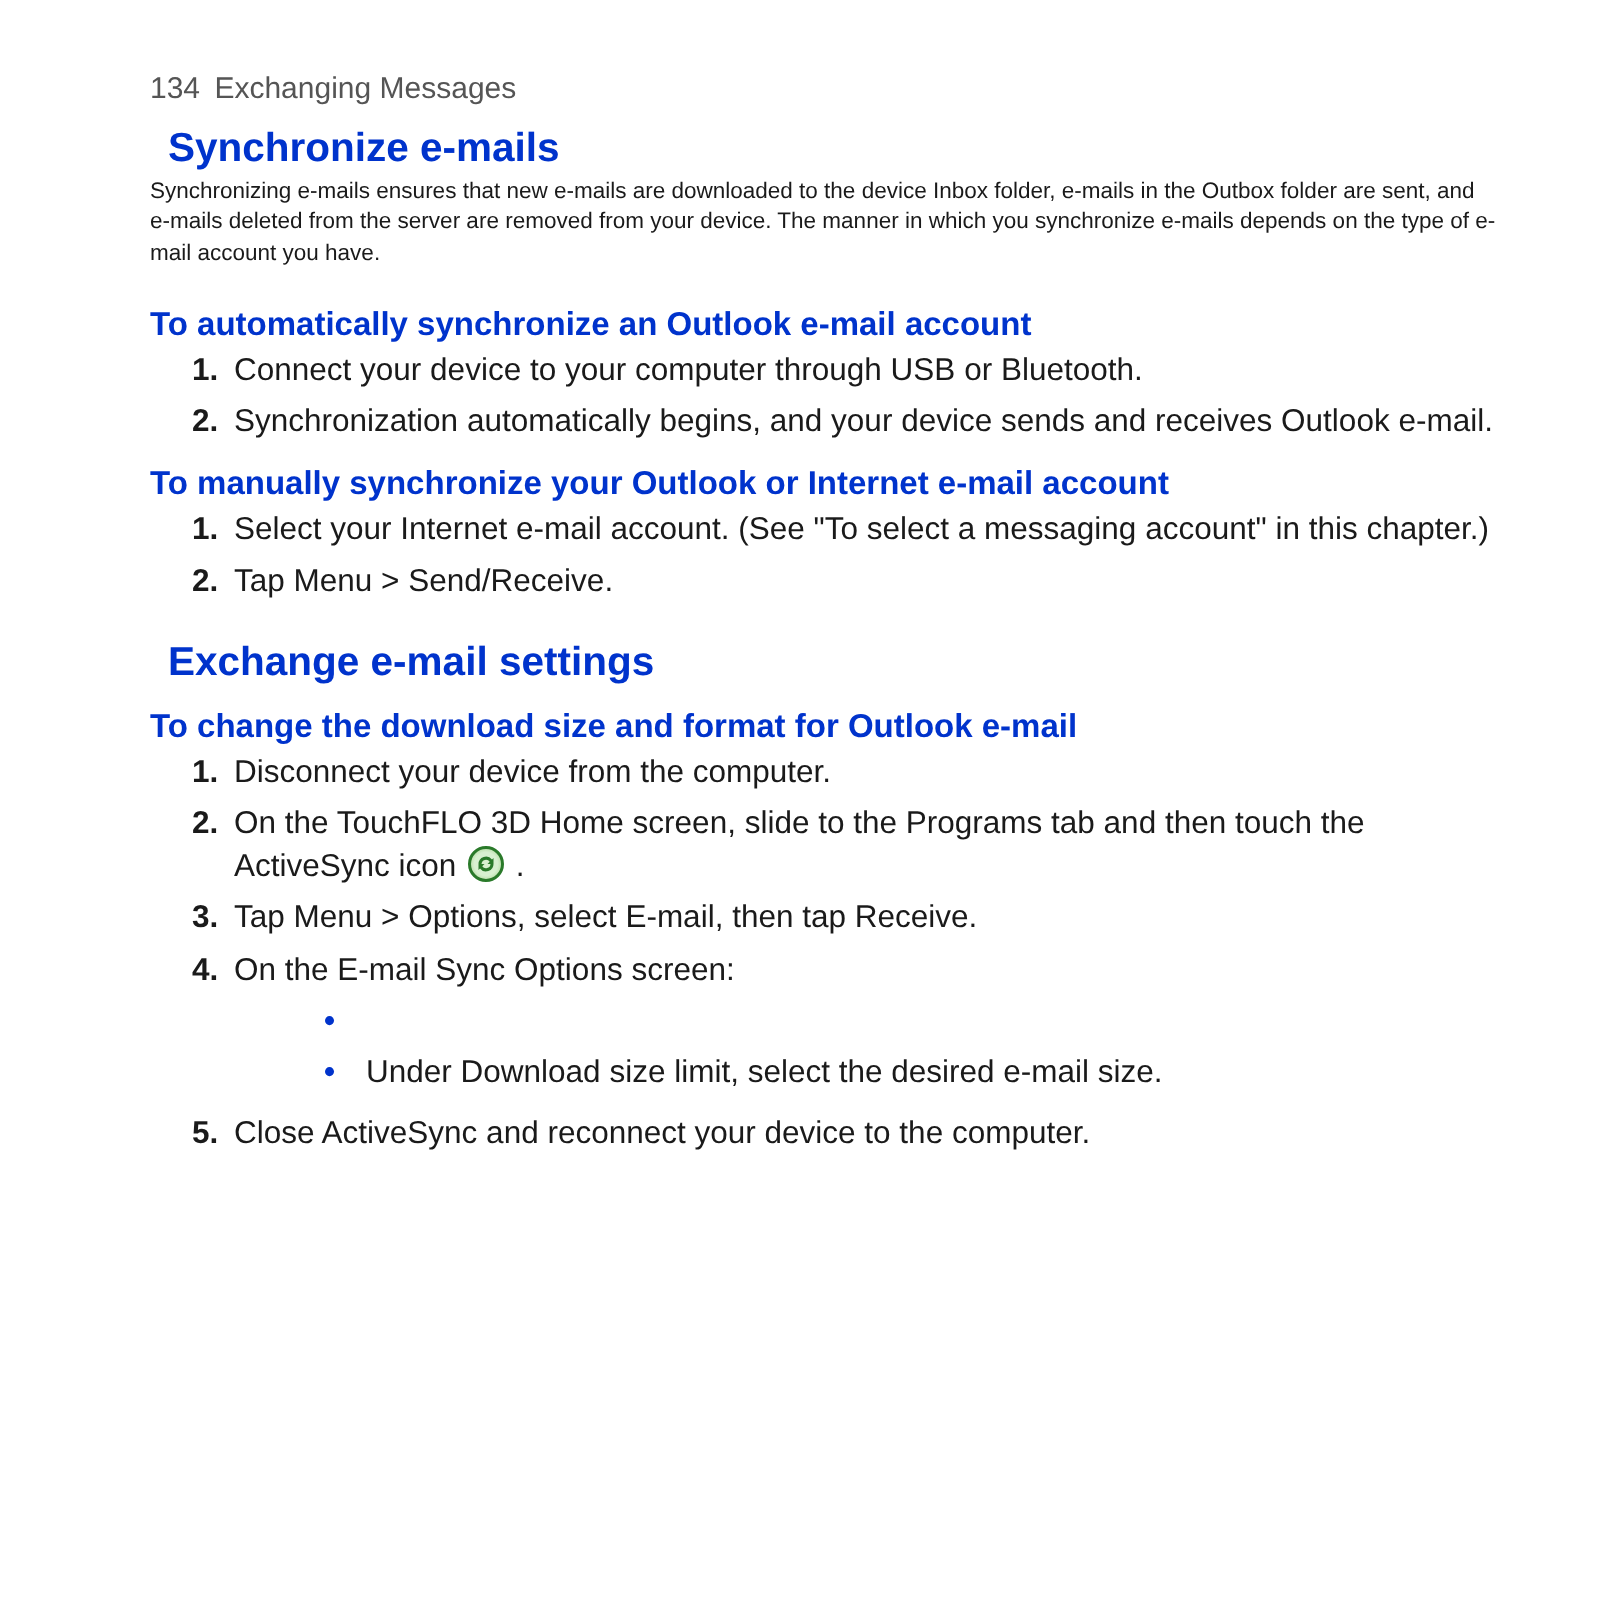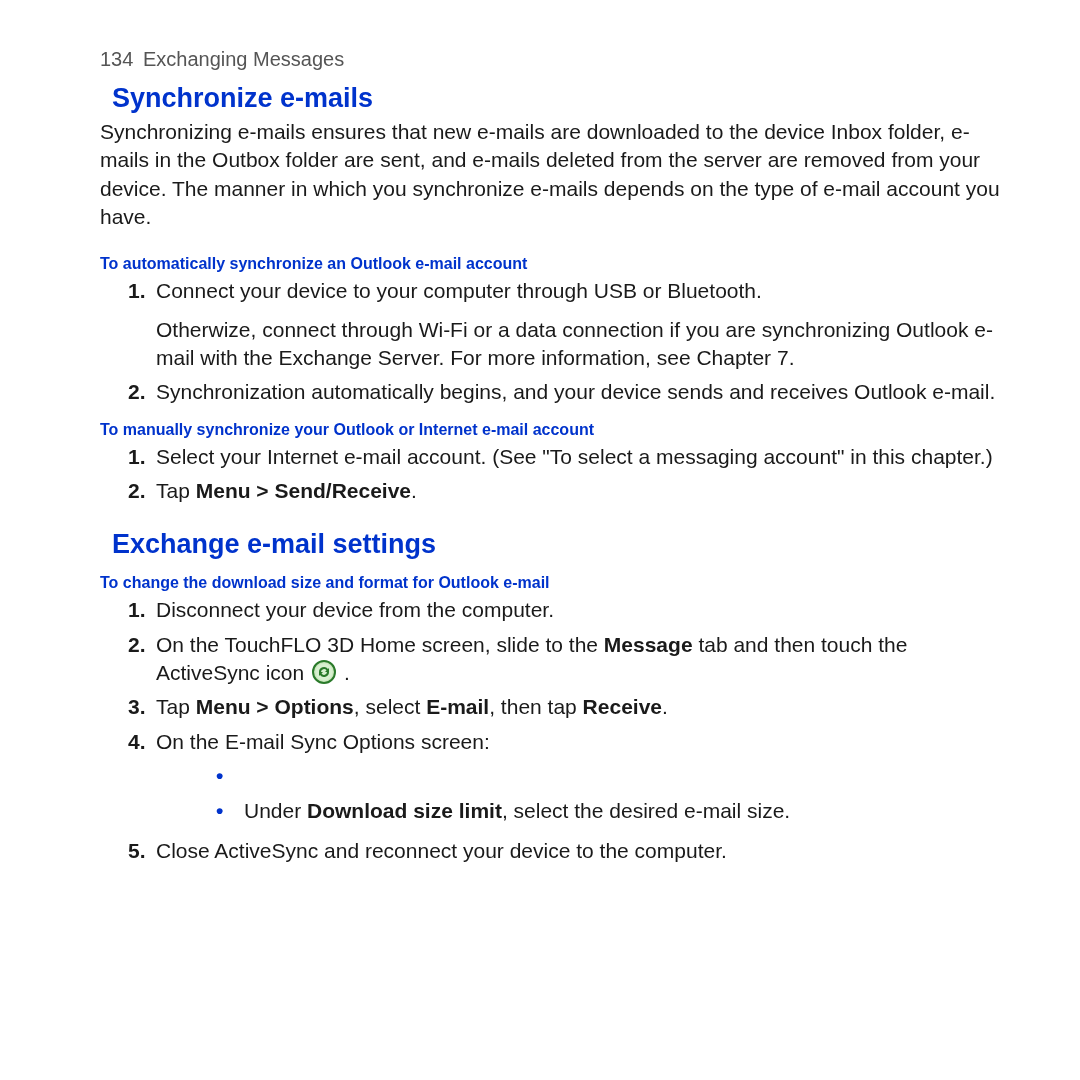--- a/index.html
+++ b/index.html
@@ -24,28 +24,28 @@
     margin-bottom: 12px;
   }
   .header-line .pagenum { color:#555; margin-right:4px;}
   .h2 {
     color: #0033cc;
     font-weight: 700;
     font-size: 27px;
     margin: 12px 0 4px 12px;
   }
   .para {
-    font-size: 21px;
+    font-size: 15px;
     line-height: 1.35;
     margin: 2px 0 24px 0;
   }
   .h3 {
     color: #0033cc;
     font-weight: 700;
-    font-size: 16px;
+    font-size: 22px;
     margin: 14px 0 4px 0;
   }
   .list {
     padding: 0;
     margin: 0 0 8px 0;
   }
   .li {
     display: flex;
     align-items: flex-start;
     font-size: 21px;
@@ -70,21 +70,21 @@
     line-height: 1.35;
     margin: 2px 0 6px 0;
     padding-left: 60px;
   }
   .bullet .dot {
     flex: 0 0 28px;
     font-weight: 700;
     color: #0033cc;
   }
   .bullet .txt { flex: 1; }
-  b { font-weight: 700; text-align: center; }
+  b { font-weight: 400; text-align: center; }
   .icon-circle {
     display: inline-block;
     width: 20px; height: 20px;
     border: 2px solid #2a7a2a;
     border-radius: 50%;
     background: radial-gradient(circle at 50% 50%, #d8f0d0 55%, #9acb7f 100%);
     vertical-align: -4px;
     position: relative;
     margin: 0 2px;
   }
@@ -104,21 +104,20 @@
 
   <div class="h2">Synchronize e-mails</div>
   <div class="para">Synchronizing e-mails ensures that new e-mails are downloaded to the device Inbox folder, e-mails in the Outbox folder are sent, and e-mails deleted from the server are removed from your device. The manner in which you synchronize e-mails depends on the type of e-mail account you have.</div>
 
   <div class="h3">To automatically synchronize an Outlook e-mail account</div>
   <div class="list">
     <div class="li">
       <span class="num">1.</span>
       <span class="txt">
         <span>Connect your device to your computer through USB or Bluetooth.</span>
-        <span class="para-sub">Otherwize, connect through Wi-Fi or a data connection if you are synchronizing Outlook e-mail with the Exchange Server. For more information, see Chapter 7.</span>
       </span>
     </div>
     <div class="li">
       <span class="num">2.</span>
       <span class="txt">Synchronization automatically begins, and your device sends and receives Outlook e-mail.</span>
     </div>
   </div>
 
   <div class="h3">To manually synchronize your Outlook or Internet e-mail account</div>
   <div class="list">
@@ -139,21 +138,21 @@
   <div class="list">
 
     <div class="li">
       <span class="num">1.</span>
       <span class="txt">Disconnect your device from the computer.</span>
     </div>
 
     <div class="li">
       <span class="num">2.</span>
       <span class="txt">
-        <span>On the TouchFLO 3D Home screen, slide to the </span><b>Message</b><span> tab and then touch the ActiveSync icon </span><span class="icon-circle"><svg viewBox="0 0 16 16">
+        <span>On the TouchFLO 3D Home screen, slide to the </span><b>Programs</b><span> tab and then touch the ActiveSync icon </span><span class="icon-circle"><svg viewBox="0 0 16 16">
               <path d="M3 8a5 5 0 0 1 9-3l1-1v4h-4l1.5-1.5A3 3 0 0 0 5 8H3zm10 0a5 5 0 0 1-9 3l-1 1V8h4l-1.5 1.5A3 3 0 0 0 11 8h2z" fill="#2a7a2a"></path>
             </svg></span><span> .</span>
       </span>
     </div>
 
     <div class="li">
       <span class="num">3.</span>
       <span class="txt">
         <span>Tap </span><b>Menu &gt; Options</b><span>, select </span><b>E-mail</b><span>, then tap </span><b>Receive</b><span>.</span>
       </span>

